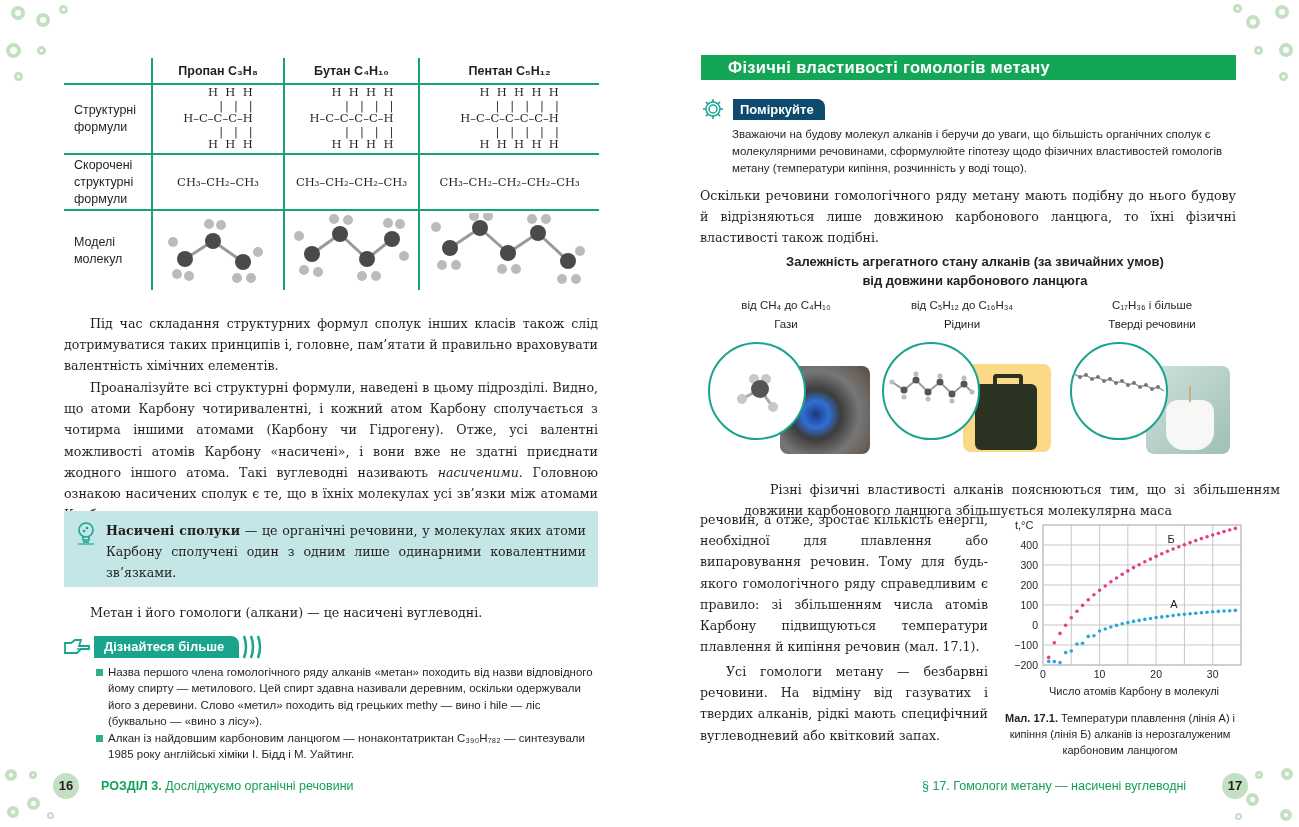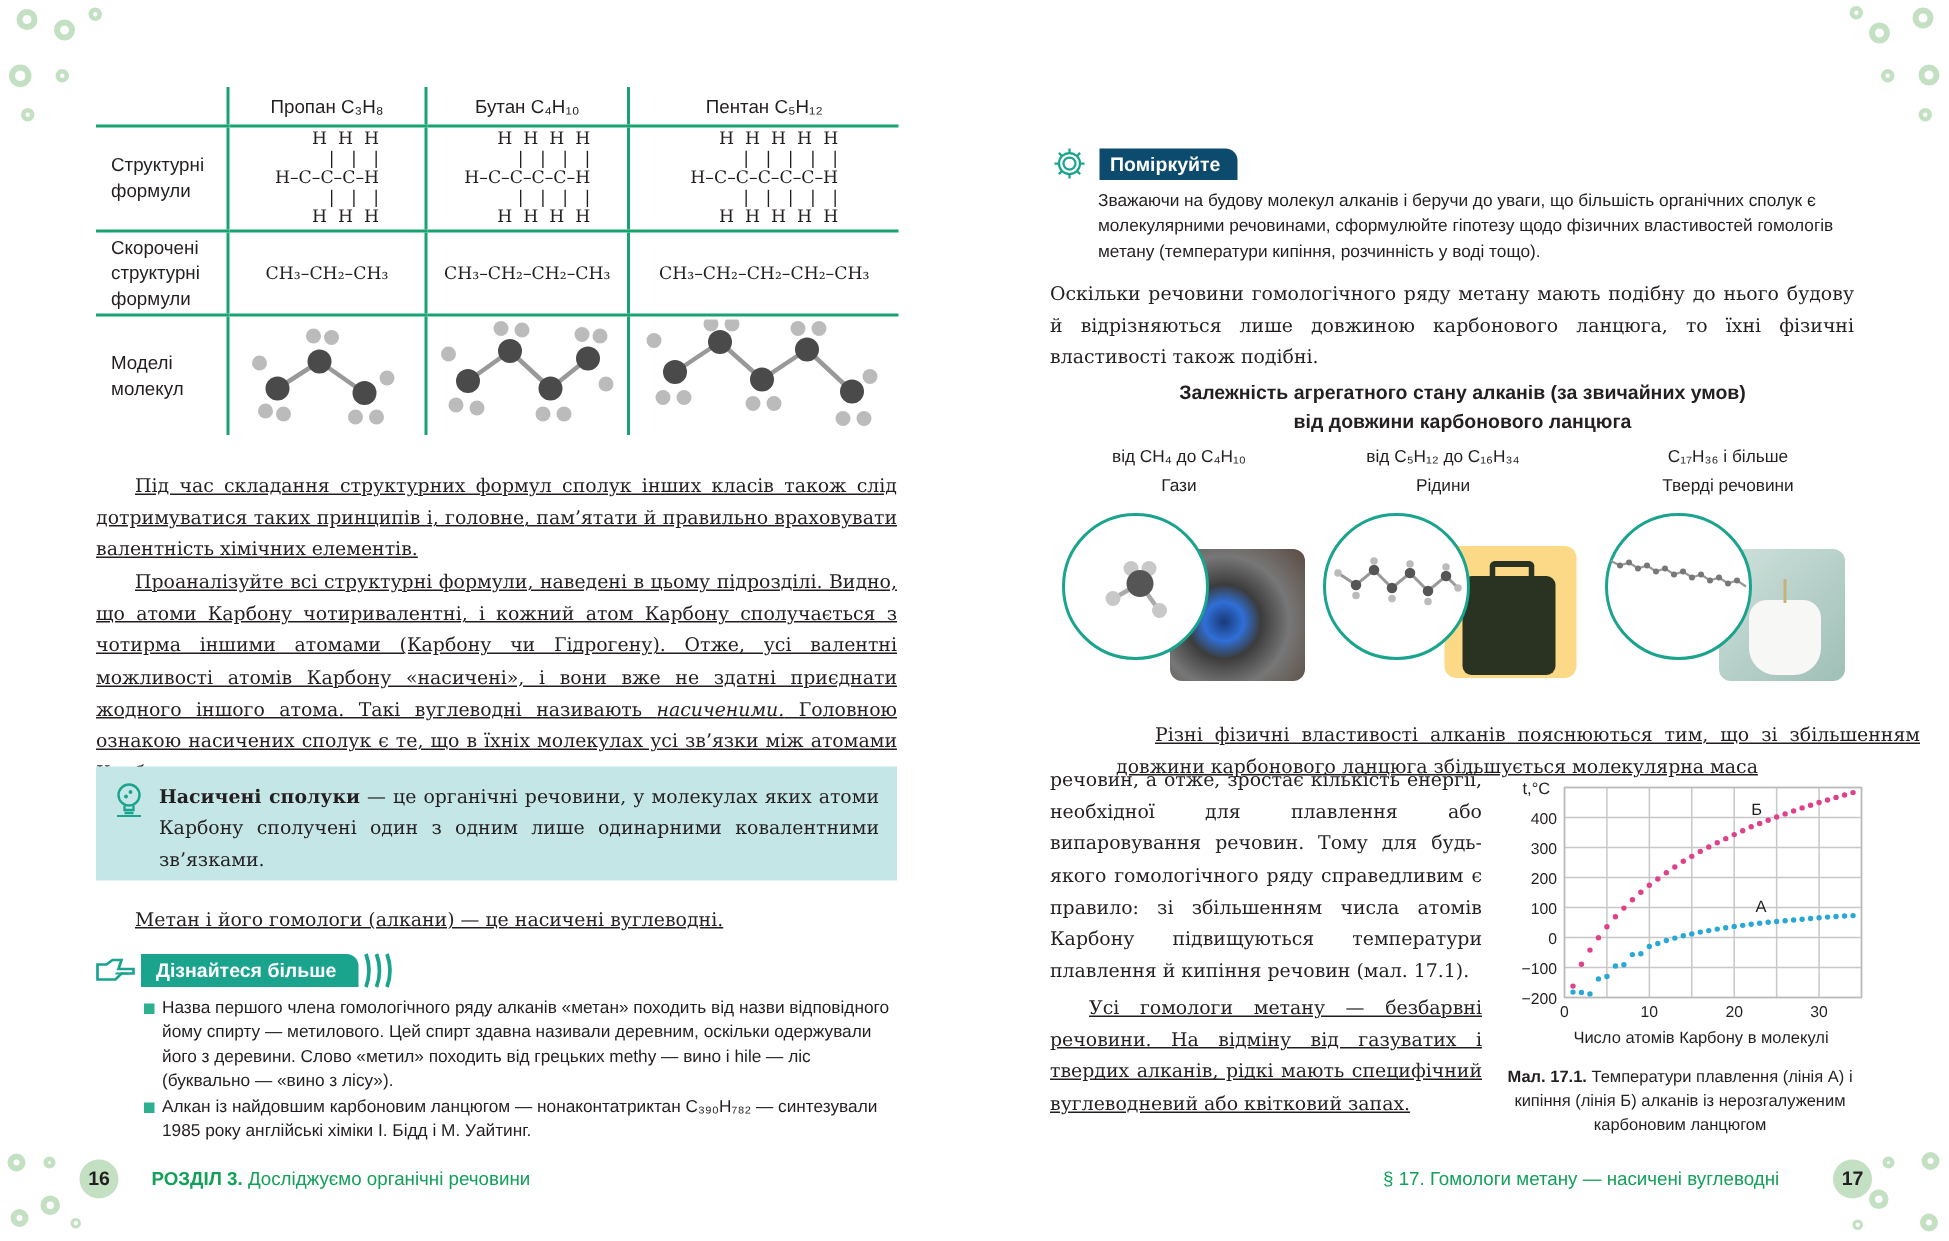--- a/index.html
+++ b/index.html
@@ -5,32 +5,32 @@
   * { box-sizing: border-box; margin: 0; padding: 0; }
   body { width: 1299px; height: 827px; background: #fff; position: relative; overflow: hidden;
          font-family: "Liberation Serif", serif; color: #231f20; }
   .ring { position: absolute; border-radius: 50%; border-style: solid; border-color: #c3e0c3; background: transparent; }
 
   
   .left-page { position: absolute; left: 0; top: 0; width: 650px; height: 827px; }
   .right-page { position: absolute; left: 650px; top: 0; width: 649px; height: 827px; }
 
   table.alk { position: absolute; left: 64px; top: 58px; border-collapse: collapse; font-size: 12px; }
-  table.alk th { font-family: "Liberation Sans", sans-serif; font-weight: normal; font-size: 12.5px; height: 26px; border-bottom: 2px solid #19a371; }
+  table.alk th { font-family: "Liberation Sans", sans-serif; font-weight: bold; font-size: 12.5px; height: 26px; border-bottom: 2px solid #19a371; }
   table.alk td, table.alk th { border-left: 2px solid #19a371; text-align: center; vertical-align: middle; }
   table.alk td:first-child, table.alk th:first-child { border-left: none; text-align: left; font-family: "Liberation Sans", sans-serif; font-size: 12.5px; line-height: 17px; padding-left: 10px; }
   table.alk tr.r1 td { height: 70px; border-bottom: 2px solid #19a371; }
   table.alk tr.r2 td { height: 56px; border-bottom: 2px solid #19a371; }
   table.alk tr.r3 td { height: 80px; }
   .struct { font-family: "DejaVu Serif", serif; font-size: 11.5px; line-height: 13px; white-space: pre; display: inline-block; text-align: right; }
   .cond { font-family: "DejaVu Serif", serif; font-size: 11.5px; }
   .mol { display: inline-block; }
 
   .para { position: absolute; font-family: "DejaVu Serif", serif; font-size: 12.6px; line-height: 21.2px; text-align: justify; color: #231f20; }
-  .indent { text-indent: 26px; text-decoration: underline; }
+  .indent { text-indent: 26px; }
   .defbox { position: absolute; left: 64px; top: 511px; width: 534px; height: 76px; background: #c5e6e6; padding: 9px 12px 0 42px; font-family: "DejaVu Serif", serif; font-size: 12.6px; line-height: 21px; text-align: justify; }
   .defbox .bulb { position: absolute; left: 12px; top: 10px; }
   .learn-tag { position: absolute; left: 94px; top: 636px; width: 145px; height: 22px; background: #1aa48e; color: #fff; font-family: "Liberation Sans", sans-serif; font-weight: bold; font-size: 13px; line-height: 22px; padding-left: 10px; border-radius: 0 8px 0 0; }
   .learn-bars { position: absolute; left: 242px; top: 634px; }
   .learn-icon { position: absolute; left: 63px; top: 637px; }
   .bullets { position: absolute; left: 96px; top: 664px; width: 500px; font-family: "Liberation Sans", sans-serif; font-size: 11.5px; line-height: 16.4px; color: #231f20; list-style: none; }
   .bullets li { position: relative; padding-left: 12px; }
   .bullets li::before { content: ""; position: absolute; left: 0; top: 5px; width: 7px; height: 7px; background: #2bb18f; }
   .pageno { position: absolute; width: 26px; height: 26px; border-radius: 50%; background: #c3e0c3; font-family: "Liberation Sans", sans-serif; font-weight: bold; font-size: 13px; text-align: center; line-height: 26px; color: #231f20; }
   .footer-text { position: absolute; font-family: "Liberation Sans", sans-serif; font-size: 12.5px; color: #13a05a; }
@@ -233,20 +233,21 @@
     <li>Назва першого члена гомологічного ряду алканів «метан» походить від назви відповідного йому спирту — метилового. Цей спирт здавна називали деревним, оскільки одержували його з деревини. Слово «метил» походить від грецьких methy — вино і hile — ліс (буквально — «вино з лісу»).</li>
     <li>Алкан із найдовшим карбоновим ланцюгом — нонаконтатриктан C₃₉₀H₇₈₂ — синтезували 1985 року англійські хіміки І. Бідд і М. Уайтинг.</li>
   </ul>
 
   <div class="pageno" style="left:53px;top:773px;">16</div>
   <div class="footer-text" style="left:89px;top:779px;padding-left:12px;"><strong>РОЗДІЛ 3.</strong><span> Досліджуємо органічні речовини</span></div>
 </div>
 
 <div class="right-page">
 
+  <div class="section-bar">Фізичні властивості гомологів метану</div>
 
   <svg style="position:absolute;left:52px;top:98px;" width="22" height="22" viewBox="0 0 22 22">
     <g fill="none" stroke="#1aa48e" stroke-width="1.5">
       <circle cx="11" cy="11" r="4"></circle>
       <circle cx="11" cy="11" r="7"></circle>
       <path d="M11 1 V4 M11 18 V21 M1 11 H4 M18 11 H21 M3.9 3.9 L6 6 M16 16 L18.1 18.1 M3.9 18.1 L6 16 M16 6 L18.1 3.9"></path>
     </g>
   </svg>
   <div class="think-tag">Поміркуйте</div>
   <p class="think-text">Зважаючи на будову молекул алканів і беручи до уваги, що більшість органічних сполук є молекулярними речовинами, сформулюйте гіпотезу щодо фізичних властивостей гомологів метану (температури кипіння, розчинність у воді тощо).</p>

